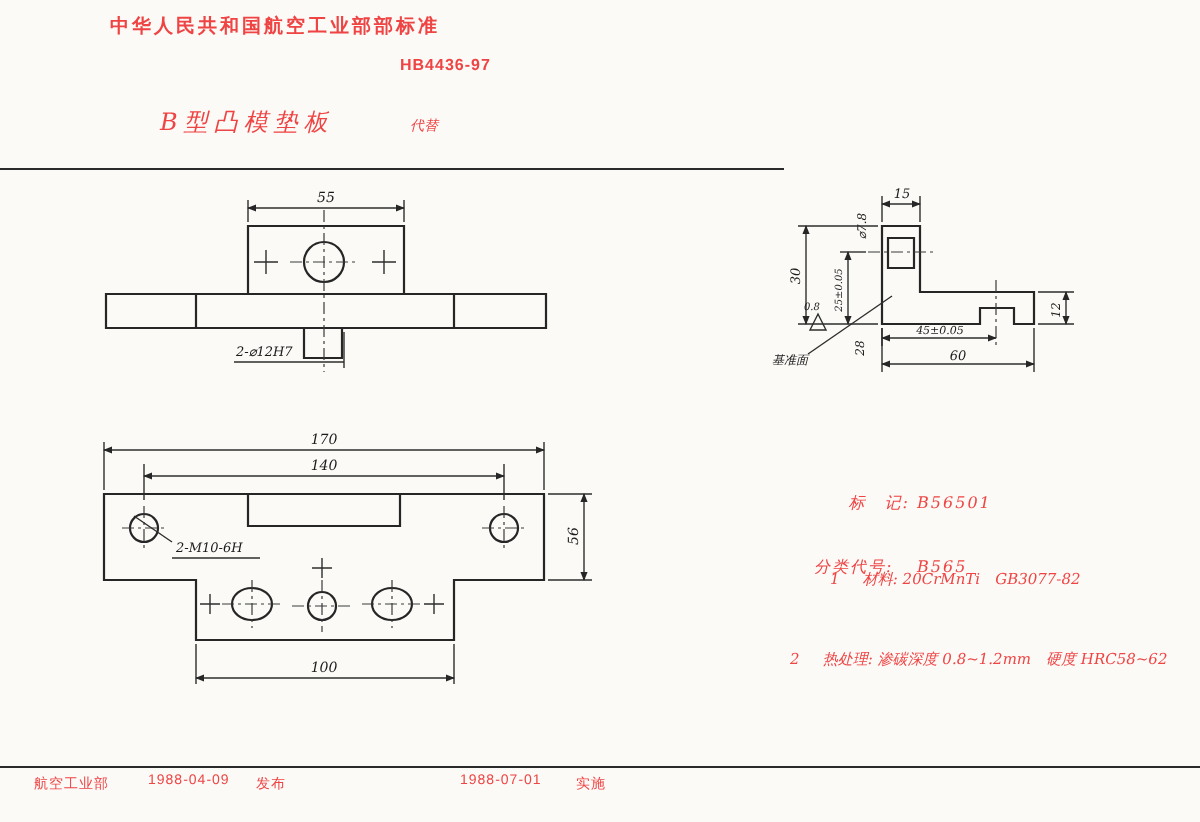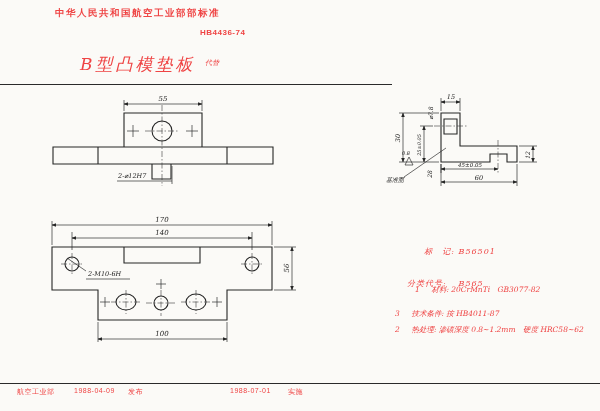--- a/index.html
+++ b/index.html
@@ -3,21 +3,21 @@
 <meta charset="utf-8">
 <style>
   html,body{margin:0;padding:0;background:#e8e8e6;}
   .page{
     position:relative;width:600px;height:411px;background:#fbfaf7;
     font-family:"Liberation Sans",sans-serif;color:#ef4444;overflow:hidden;padding-left:20px;
   }
   .abs{position:absolute;}
   .hdr-org{left:55px;top:7px;font-size:9.5px;font-weight:bold;letter-spacing:1.5px;}
   .hdr-no{left:200px;top:28px;font-size:8px;font-weight:bold;letter-spacing:.5px;}
-  .hdr-title{left:80px;top:53px;font-size:17px;font-style:italic;font-family:"DejaVu Serif",serif;letter-spacing:3px;}
+  .hdr-title{left:80px;top:53px;font-size:12px;font-style:italic;font-family:"DejaVu Serif",serif;letter-spacing:3px;}
   .hdr-replaces{left:205px;top:58px;font-size:7px;font-style:italic;font-family:"DejaVu Serif",serif;}
   .rule{background:#2a2a2a;height:1px;}
   .hdr-rule{left:0;top:84px;width:392px;}
   .ft-rule{left:0;top:383px;width:600px;}
   .cls{font-size:8px;font-style:italic;font-family:"DejaVu Serif",serif;letter-spacing:1px;}
   .cls .lbl{display:inline-block;width:48px;}
   .cls-row1{left:407px;top:233px;margin-top:45px;}
   .cls-row2{left:407px;top:246px;text-align:right;}
   .note-row{font-size:7.5px;font-style:italic;font-family:"DejaVu Serif",serif;white-space:nowrap;}
   .note-no{display:inline-block;width:14px;}
@@ -35,21 +35,21 @@
   .ln{stroke:#262626;stroke-width:1.1;fill:none;}
   .thin{stroke:#2e2e2e;stroke-width:.7;fill:none;}
   .cl{stroke:#3a3a3a;stroke-width:.6;fill:none;stroke-dasharray:6 2 1.5 2;}
 </style>
 </head>
 <body>
 
 <div class="page">
 
   <div class="abs hdr-org">中华人民共和国航空工业部部标准</div>
-  <div class="abs hdr-no">HB4436-74</div>
+  <div class="abs hdr-no">HB4436-97</div>
   <div class="abs hdr-title">B型凸模垫板</div>
   <div class="abs hdr-replaces">代替</div>
   <div class="abs rule hdr-rule"></div>
 
   <svg width="600" height="411" viewBox="0 0 600 411">
     <defs>
       <marker id="ah" viewBox="0 0 10 10" refX="9" refY="5" markerWidth="6.5" markerHeight="6.5" orient="auto-start-reverse">
         <path d="M0,1 L10,5 L0,9 z" fill="#262626"></path>
       </marker>
     </defs>
@@ -154,24 +154,20 @@
   </div>
 
   <div class="abs note-row n1">
     <span class="note-no">1</span>
     <span>材料: 20CrMnTi　GB3077-82</span>
   </div>
   <div class="abs note-row n2">
     <span class="note-no">2</span>
     <span>热处理: 渗碳深度 0.8~1.2mm　硬度 HRC58~62</span>
   </div>
-  <div class="abs note-row n3">
-    <span class="note-no">3</span>
-    <span>技术条件: 按 HB4011-87</span>
-  </div>
 
   <div class="abs rule ft-rule"></div>
   <div class="abs footer f-issuer">航空工业部</div>
   <div class="abs footer f-idate">1988-04-09</div>
   <div class="abs footer f-ilabel">发布</div>
   <div class="abs footer f-mdate">1988-07-01</div>
   <div class="abs footer f-mlabel">实施</div>
 
 </div>
 

